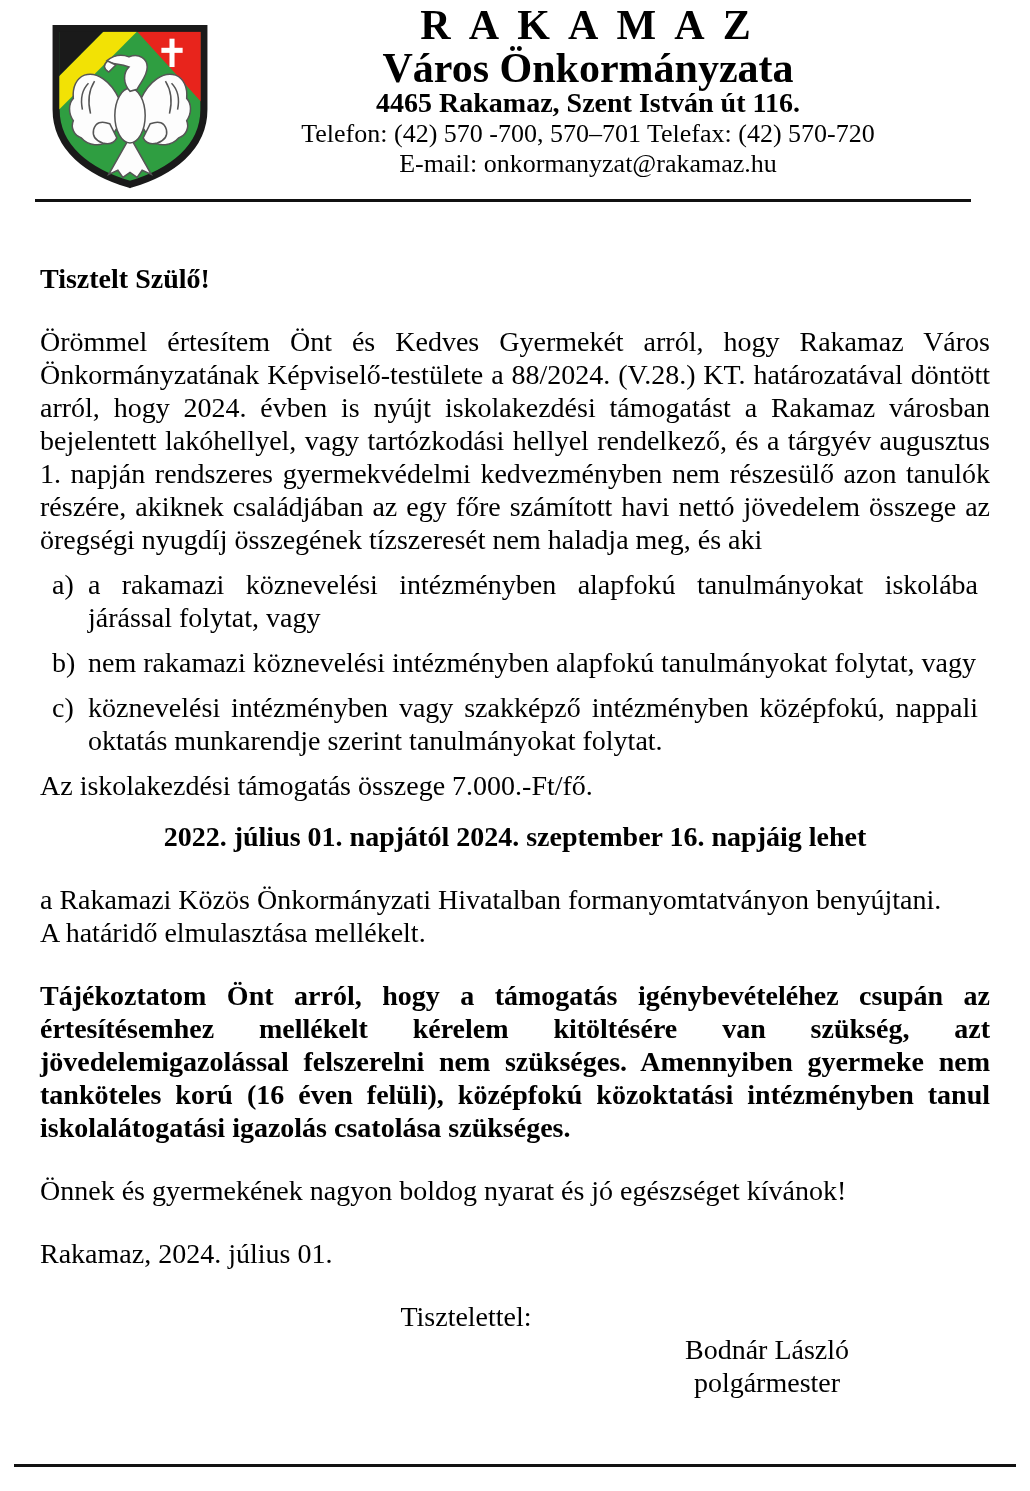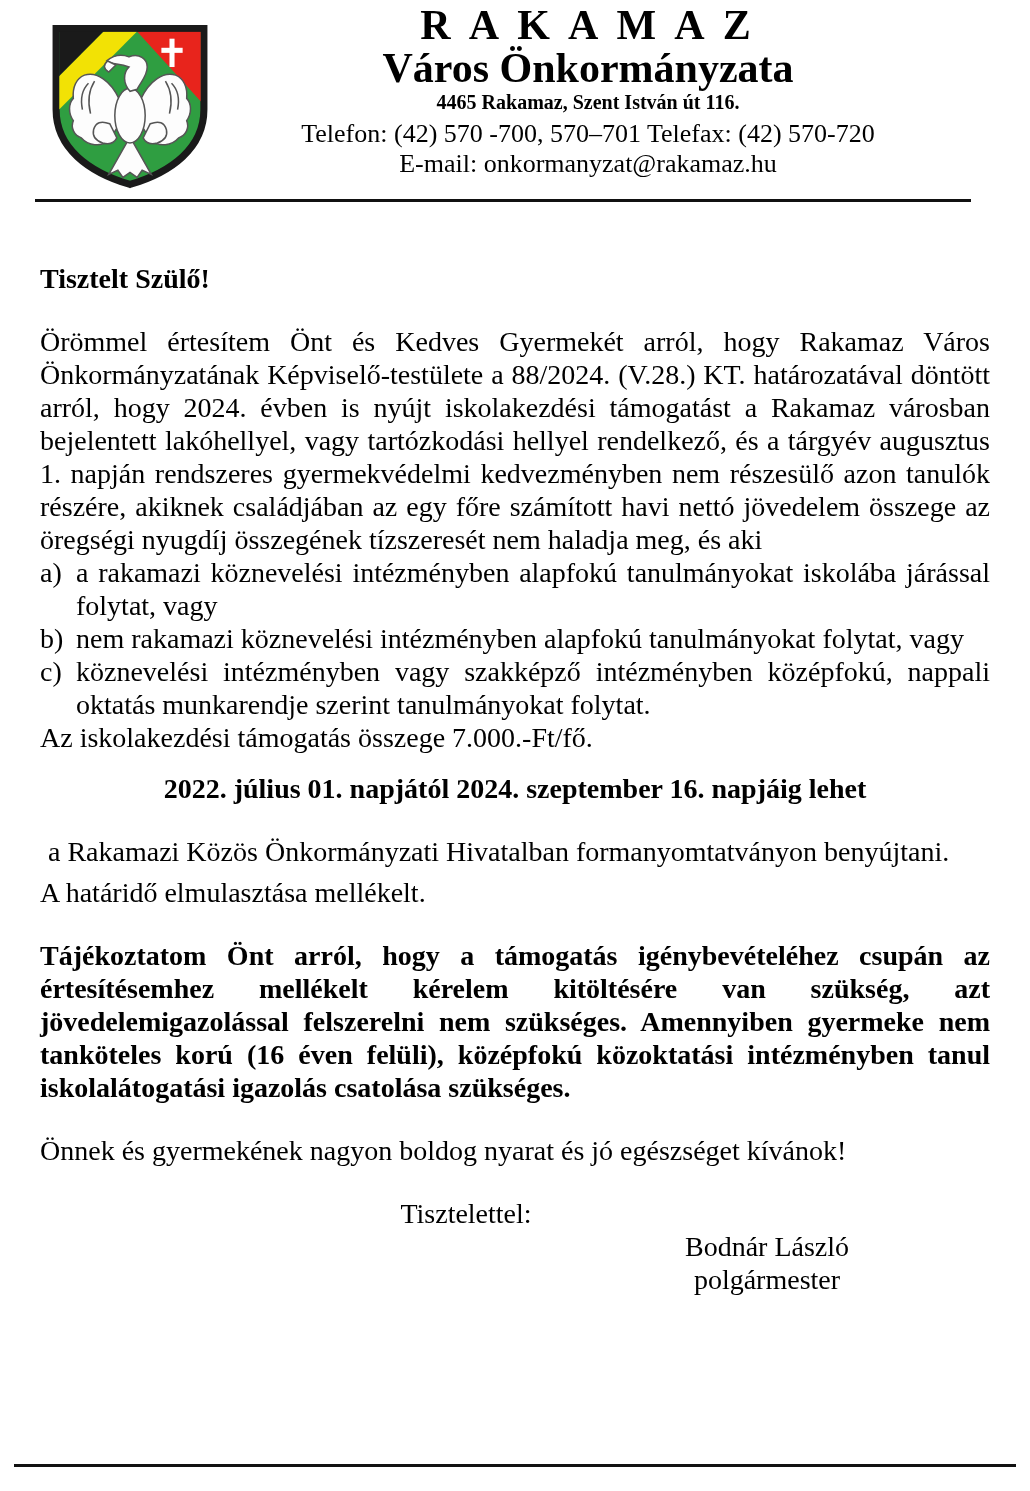--- a/index.html
+++ b/index.html
@@ -19,50 +19,50 @@
   }
   .head-block {
     position: absolute; left: 146px; top: 0; width: 884px;
     text-align: center;
   }
   .head-title {
     font-size: 42px; font-weight: bold; letter-spacing: 5px;
     line-height: 50px; white-space: nowrap;
   }
   .head-org   { font-size: 42px; font-weight: bold; line-height: 36px; }
-  .head-addr  { font-size: 20px; font-weight: bold; line-height: 33px; }
+  .head-addr  { font-size: 28px; font-weight: bold; line-height: 33px; }
   .head-tel   { font-size: 26px; line-height: 30px; }
   .head-mail  { font-size: 26px; line-height: 30px; }
   .head-rule {
     position: absolute; left: 35px; top: 199px; width: 936px; height: 3px;
     background: #111111;
   }
   .foot-rule {
     position: absolute; left: 14px; top: 1464px; width: 1002px; height: 3px;
     background: #111111;
   }
 
   
   .letter {
     position: absolute; left: 40px; top: 262px; width: 950px;
     font-size: 28px; line-height: 33px;
   }
   .salutation { font-weight: bold; margin: 0 0 30px 0; }
   .para { text-align: justify; margin: 0; }
   .list-item {
-    text-align: justify; margin: 0;
+    text-align: justify; margin: 12px;
     padding-left: 36px; text-indent: -36px; font-family: Liberation Serif, serif;
   }
   .list-marker { display: inline-block; width: 36px; text-indent: 0; }
   .amount-line { margin: 0 0 18px 0; }
   .notice-line { margin: 0 0 30px 0; }
   .deadline-line {
     font-weight: bold; text-align: center; margin: 0 0 30px 0;
   }
-  .submit-line { margin: 8px; }
+  .submit-line { margin: 0; }
   .warning-line { margin: 0 0 30px 0; }
   .bold-para { font-weight: bold; text-align: justify; margin: 0 0 30px 0; }
   .wishes-line { margin: 0 0 30px 0; }
   .date-line { margin: 0 0 30px 0; }
   .closing-line { text-align: center; width: 852px; margin: 0; }
   .signature-block {
     margin-left: 554px; width: 346px; text-align: center;
   }
   .signer-name, .signer-title { line-height: 33px; }
 </style>
@@ -133,20 +133,21 @@
   <p class="deadline-line">2022. július 01. napjától 2024. szeptember 16. napjáig lehet</p>
 
   <p class="submit-line">a Rakamazi Közös Önkormányzati Hivatalban formanyomtatványon benyújtani.</p>
 
   <p class="warning-line">A határidő elmulasztása mellékelt.</p>
 
   <p class="bold-para">Tájékoztatom Önt arról, hogy a támogatás igénybevételéhez csupán az értesítésemhez mellékelt kérelem kitöltésére van szükség, azt jövedelemigazolással felszerelni nem szükséges. Amennyiben gyermeke nem tanköteles korú (16 éven felüli), középfokú közoktatási intézményben tanul iskolalátogatási igazolás csatolása szükséges.</p>
 
   <p class="wishes-line">Önnek és gyermekének nagyon boldog nyarat és jó egészséget kívánok!</p>
 
+  <p class="date-line">Rakamaz, 2024. július 01.</p>
 
   <p class="closing-line">Tisztelettel:</p>
 
   <div class="signature-block">
     <div class="signer-name">Bodnár László</div>
     <div class="signer-title">polgármester</div>
   </div>
 
 </div>
 

